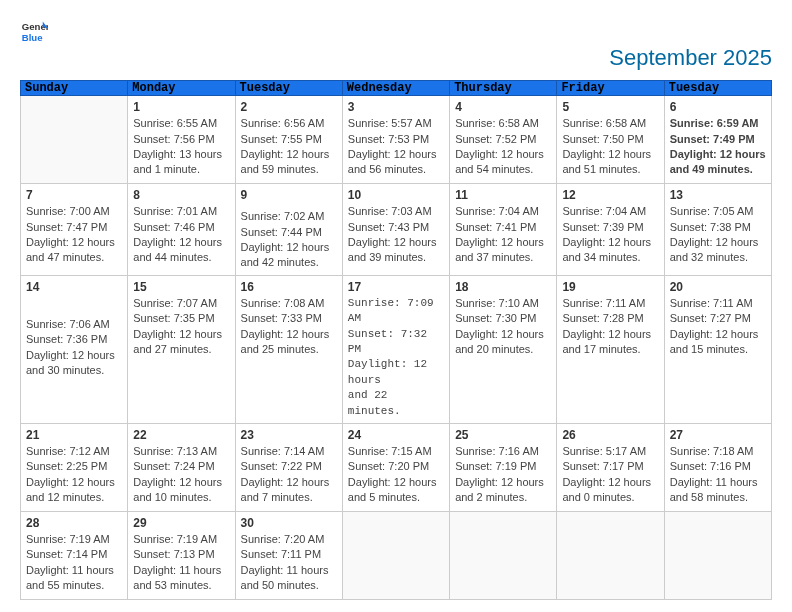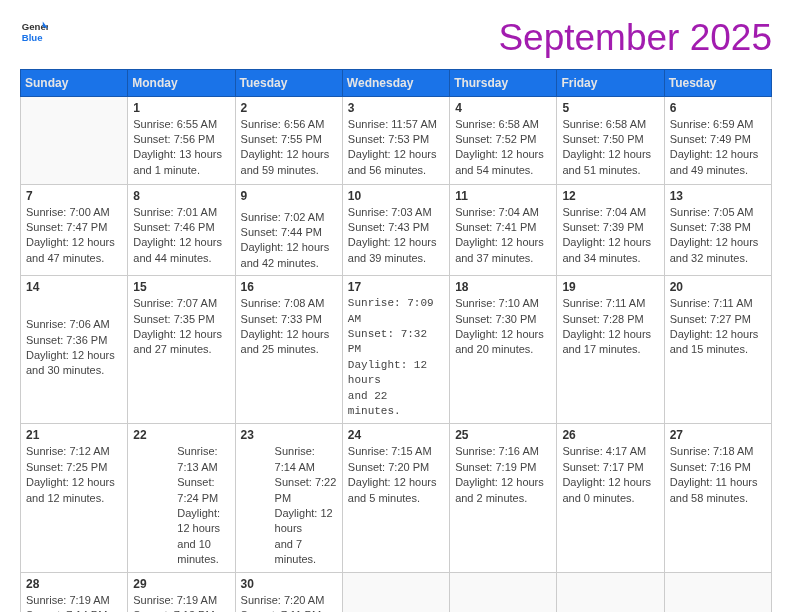--- a/index.html
+++ b/index.html
@@ -29,44 +29,46 @@
       gap: 4px;
     }
     .logo-icon {
       width: 28px;
       height: 28px;
     }
     .title-block {
       text-align: right;
     }
     .month-title {
-      font-size: 37px;
+      font-size: 22px;
       font-weight: normal;
-      color: #a21caf;
+      color: #0369a1;
       line-height: 1.1;
+      margin-top: 28px;
     }
     .location {
       font-size: 13px;
       color: #555;
     }
     .calendar {
       flex: 1;
       border: 1px solid #ccc;
       border-collapse: collapse;
       width: 100%;
       table-layout: fixed;
     }
     .calendar th {
       background: #1a73e8;
-      color: #e5e5e5;
+      color: #000000;
       font-size: 12px;
       font-weight: bold;
-      padding: 6px 4px;
+      padding: 0 4px;
       text-align: left;
       border: 1px solid #1557b0;
+      font-family: Liberation Mono, monospace;
     }
     .calendar td {
       border: 1px solid #ccc;
       vertical-align: top;
       padding: 4px 5px;
       font-size: 9.5px;
       color: #333;
       height: 88px;
     }
     .day-number {
@@ -126,42 +128,42 @@
           </td>
           <td>
             <span class="day-number">2</span>
             <div class="day-info" style="white-space: pre-line;">Sunrise: 6:56 AM
 Sunset: 7:55 PM
 Daylight: 12 hours
 and 59 minutes.</div>
           </td>
           <td>
             <span class="day-number">3</span>
-            <div class="day-info" style="white-space: pre-line;">Sunrise: 11:57 AM
+            <div class="day-info" style="white-space: pre-line;">Sunrise: 5:57 AM
 Sunset: 7:53 PM
 Daylight: 12 hours
 and 56 minutes.</div>
           </td>
           <td>
             <span class="day-number">4</span>
             <div class="day-info" style="white-space: pre-line;">Sunrise: 6:58 AM
 Sunset: 7:52 PM
 Daylight: 12 hours
 and 54 minutes.</div>
           </td>
           <td>
             <span class="day-number">5</span>
             <div class="day-info" style="white-space: pre-line;">Sunrise: 6:58 AM
 Sunset: 7:50 PM
 Daylight: 12 hours
 and 51 minutes.</div>
           </td>
           <td>
             <span class="day-number">6</span>
-            <div class="day-info" style="white-space: pre-line;">Sunrise: 6:59 AM
+            <div class="day-info" style="white-space: pre-line; font-weight: bold;">Sunrise: 6:59 AM
 Sunset: 7:49 PM
 Daylight: 12 hours
 and 49 minutes.</div>
           </td>
         </tr>
         <tr>
           <td>
             <span class="day-number">7</span>
             <div class="day-info" style="white-space: pre-line;">Sunrise: 7:00 AM
 Sunset: 7:47 PM
@@ -259,55 +261,55 @@
             <div class="day-info" style="white-space: pre-line;">Sunrise: 7:11 AM
 Sunset: 7:27 PM
 Daylight: 12 hours
 and 15 minutes.</div>
           </td>
         </tr>
         <tr>
           <td>
             <span class="day-number">21</span>
             <div class="day-info" style="white-space: pre-line;">Sunrise: 7:12 AM
-Sunset: 7:25 PM
+Sunset: 2:25 PM
 Daylight: 12 hours
 and 12 minutes.</div>
           </td>
           <td>
             <span class="day-number">22</span>
-            <div class="day-info" style="white-space: pre-line; margin-left: 44px;">Sunrise: 7:13 AM
+            <div class="day-info" style="white-space: pre-line;">Sunrise: 7:13 AM
 Sunset: 7:24 PM
 Daylight: 12 hours
 and 10 minutes.</div>
           </td>
           <td>
             <span class="day-number">23</span>
-            <div class="day-info" style="white-space: pre-line; margin-left: 34px;">Sunrise: 7:14 AM
+            <div class="day-info" style="white-space: pre-line;">Sunrise: 7:14 AM
 Sunset: 7:22 PM
 Daylight: 12 hours
 and 7 minutes.</div>
           </td>
           <td>
             <span class="day-number">24</span>
             <div class="day-info" style="white-space: pre-line;">Sunrise: 7:15 AM
 Sunset: 7:20 PM
 Daylight: 12 hours
 and 5 minutes.</div>
           </td>
           <td>
             <span class="day-number">25</span>
             <div class="day-info" style="white-space: pre-line;">Sunrise: 7:16 AM
 Sunset: 7:19 PM
 Daylight: 12 hours
 and 2 minutes.</div>
           </td>
           <td>
             <span class="day-number">26</span>
-            <div class="day-info" style="white-space: pre-line;">Sunrise: 4:17 AM
+            <div class="day-info" style="white-space: pre-line;">Sunrise: 5:17 AM
 Sunset: 7:17 PM
 Daylight: 12 hours
 and 0 minutes.</div>
           </td>
           <td>
             <span class="day-number">27</span>
             <div class="day-info" style="white-space: pre-line;">Sunrise: 7:18 AM
 Sunset: 7:16 PM
 Daylight: 11 hours
 and 58 minutes.</div>

